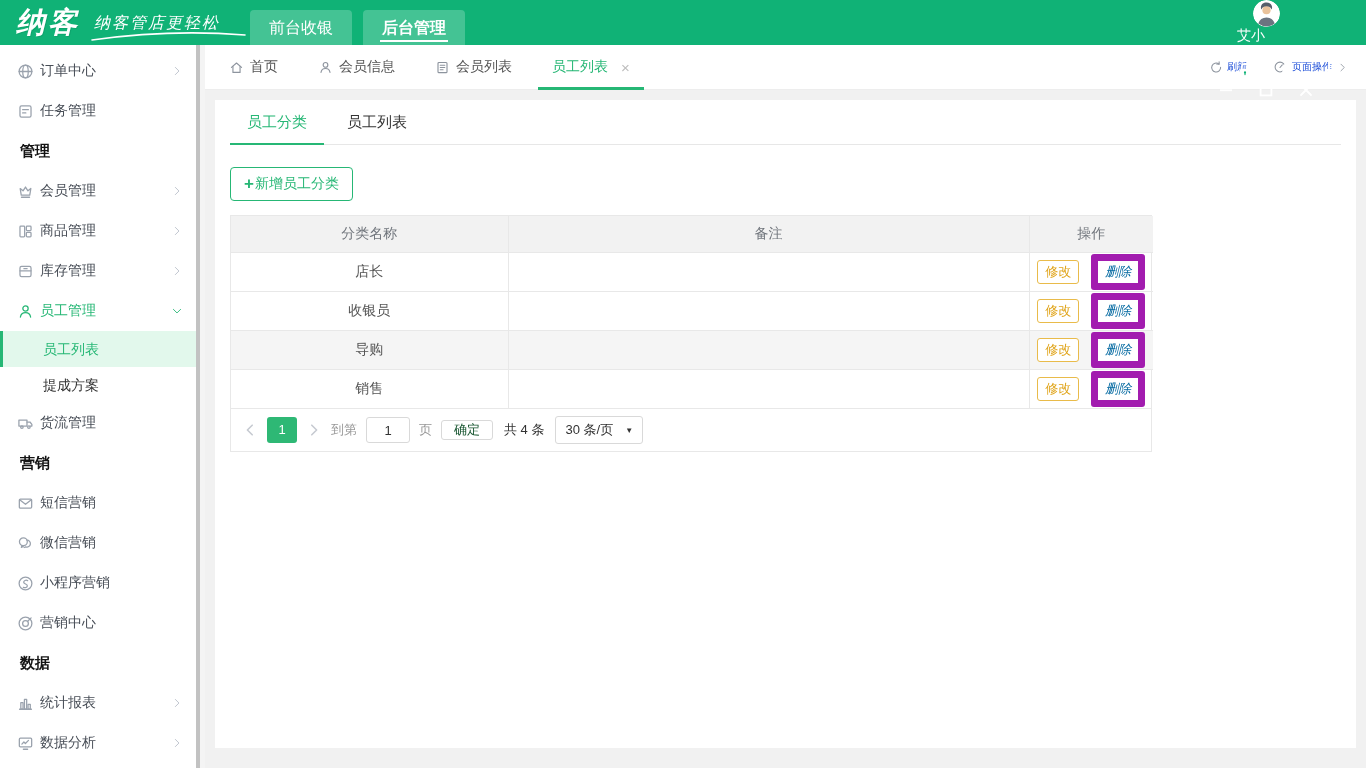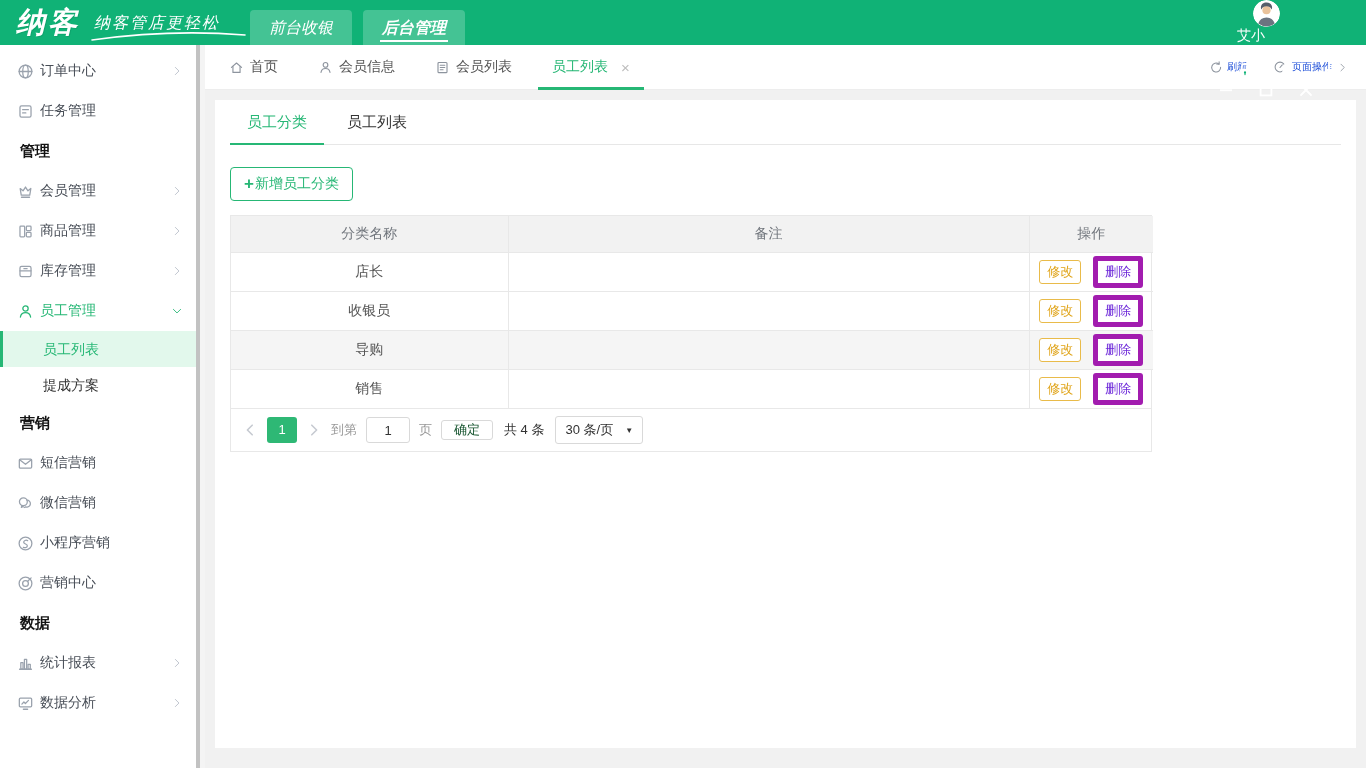--- a/index.html
+++ b/index.html
@@ -10,21 +10,21 @@
 
   
   .topbar { position:absolute; left:0; top:0; right:0; height:45px; background:#10b276;
     display:flex; align-items:stretch; color:#fff; z-index:5; }
   .logo-area { display:flex; align-items:center; padding-left:16px; }
   .logo-text { font-size:29px; font-weight:bold; font-style:italic; letter-spacing:3px;
     text-shadow:1px 1px 0 rgba(0,0,0,.08); }
   .slogan-wrap { position:relative; margin:2px 0 0 14px; }
   .slogan { font-size:16px; font-style:italic; letter-spacing:2px; }
   .swoosh { position:absolute; left:-4px; bottom:-9px; }
-  .topbar-tabs { display:flex; align-items:flex-end; margin-left:30px;font-style:italic; }
+  .topbar-tabs { display:flex; align-items:flex-end; margin-left:30px; }
   .tb-tab { height:35px; line-height:35px; padding:0 19px; margin-right:11px; font-size:16px;
     background:rgba(255,255,255,.22); border-radius:4px 4px 0 0; position:relative; cursor:pointer; }
   .tb-tab.active { font-weight:bold; }
   .tb-tab.active::after { content:''; position:absolute; left:17px; right:17px; bottom:3px;
     height:2px; background:#fff; }
   .topbar-right { margin-left:auto; display:flex; align-items:center; padding-right:16px;flex-direction:column; }
   .avatar { width:27px; height:27px; border-radius:50%; overflow:hidden; cursor:pointer; }
   .userinfo { margin-left:8px; line-height:1.15; }
   .u-name { font-size:14px; }
   .u-ver { font-size:16px; opacity:.95; }
@@ -82,21 +82,21 @@
 
   .table-wrap { margin-top:14px; width:922px; border:1px solid #e8e8e8; }
   table { width:100%; border-collapse:collapse; border-style:hidden; table-layout:fixed; }
   th { background:#f2f2f2; height:36px; font-weight:normal; font-size:14px; color:#70757c;
     border:1px solid #e8e8e8; text-align:center; }
   td { height:39px; font-size:14px; color:#555; border:1px solid #e8e8e8; text-align:center; }
   tr.hl td { background:#f5f5f5; }
   .act-btn { display:inline-block; padding:2px 7px; border-radius:3px; font-size:13px;
     background:#fff; cursor:pointer; margin:0 4px; }
   .act-btn.edit { color:#e0a419; border:1px solid #e9bb4a; }
-  .act-btn.del { color:#6d28d9; border:5px solid #a21caf; }
+  .act-btn.del { color:#0369a1; border:7px solid #a21caf;font-style:italic; }
 
   .pagination { display:flex; align-items:center; gap:9px; padding:7px 11px;
     border-top:1px solid #e8e8e8; font-size:13px; color:#999; }
   .pg-chev { width:16px; height:16px; color:#c6cad1; cursor:pointer; }
   .pg-cur { min-width:30px; height:26px; background:#2eb875; color:#fff; border-radius:3px;
     text-align:center; line-height:26px; cursor:pointer; }
   .pg-input { width:44px; height:26px; border:1px solid #d9d9d9; border-radius:3px;
     text-align:center; font-size:13px; color:#333; font-family:inherit; }
   .pg-btn { height:20px; padding:0 12px; border:1px solid #d9d9d9; border-radius:3px;
     background:#fff; font-size:13px; color:#14532d; cursor:pointer; font-family:inherit; }
@@ -269,20 +269,31 @@
       </span>
       <span>员工管理</span>
       <span class="icon s-chev">
         <svg viewBox="0 0 16 16" fill="none" stroke="currentColor" stroke-width="1.2" stroke-linecap="round" stroke-linejoin="round">
           <path d="M3.2 5.8L8 10.6l4.8-4.8"></path>
         </svg>
       </span>
     </div>
     <div class="s-sub selected">员工列表</div>
     <div class="s-sub">提成方案</div>
+    <div class="s-item">
+    <span class="icon s-ico">
+        <svg viewBox="0 0 16 16" fill="none" stroke="currentColor" stroke-width="1.2" stroke-linecap="round" stroke-linejoin="round">
+          <rect x="1.8" y="4.8" width="7.6" height="5.6"></rect>
+          <path d="M9.4 6.6h2.8l1.8 2.2v1.6h-1.6"></path>
+          <circle cx="4.6" cy="11.4" r="1.2"></circle>
+          <circle cx="11.2" cy="11.4" r="1.2"></circle>
+        </svg>
+      </span>
+      <span>货流管理</span>
+    </div>
     <div class="s-section">营销</div>
     <div class="s-item">
     <span class="icon s-ico">
         <svg viewBox="0 0 16 16" fill="none" stroke="currentColor" stroke-width="1.2" stroke-linecap="round" stroke-linejoin="round">
           <rect x="2.2" y="3.8" width="11.6" height="8.6" rx="1"></rect>
           <path d="M2.8 4.6L8 8.8l5.2-4.2"></path>
         </svg>
       </span>
       <span>短信营销</span>
     </div>

